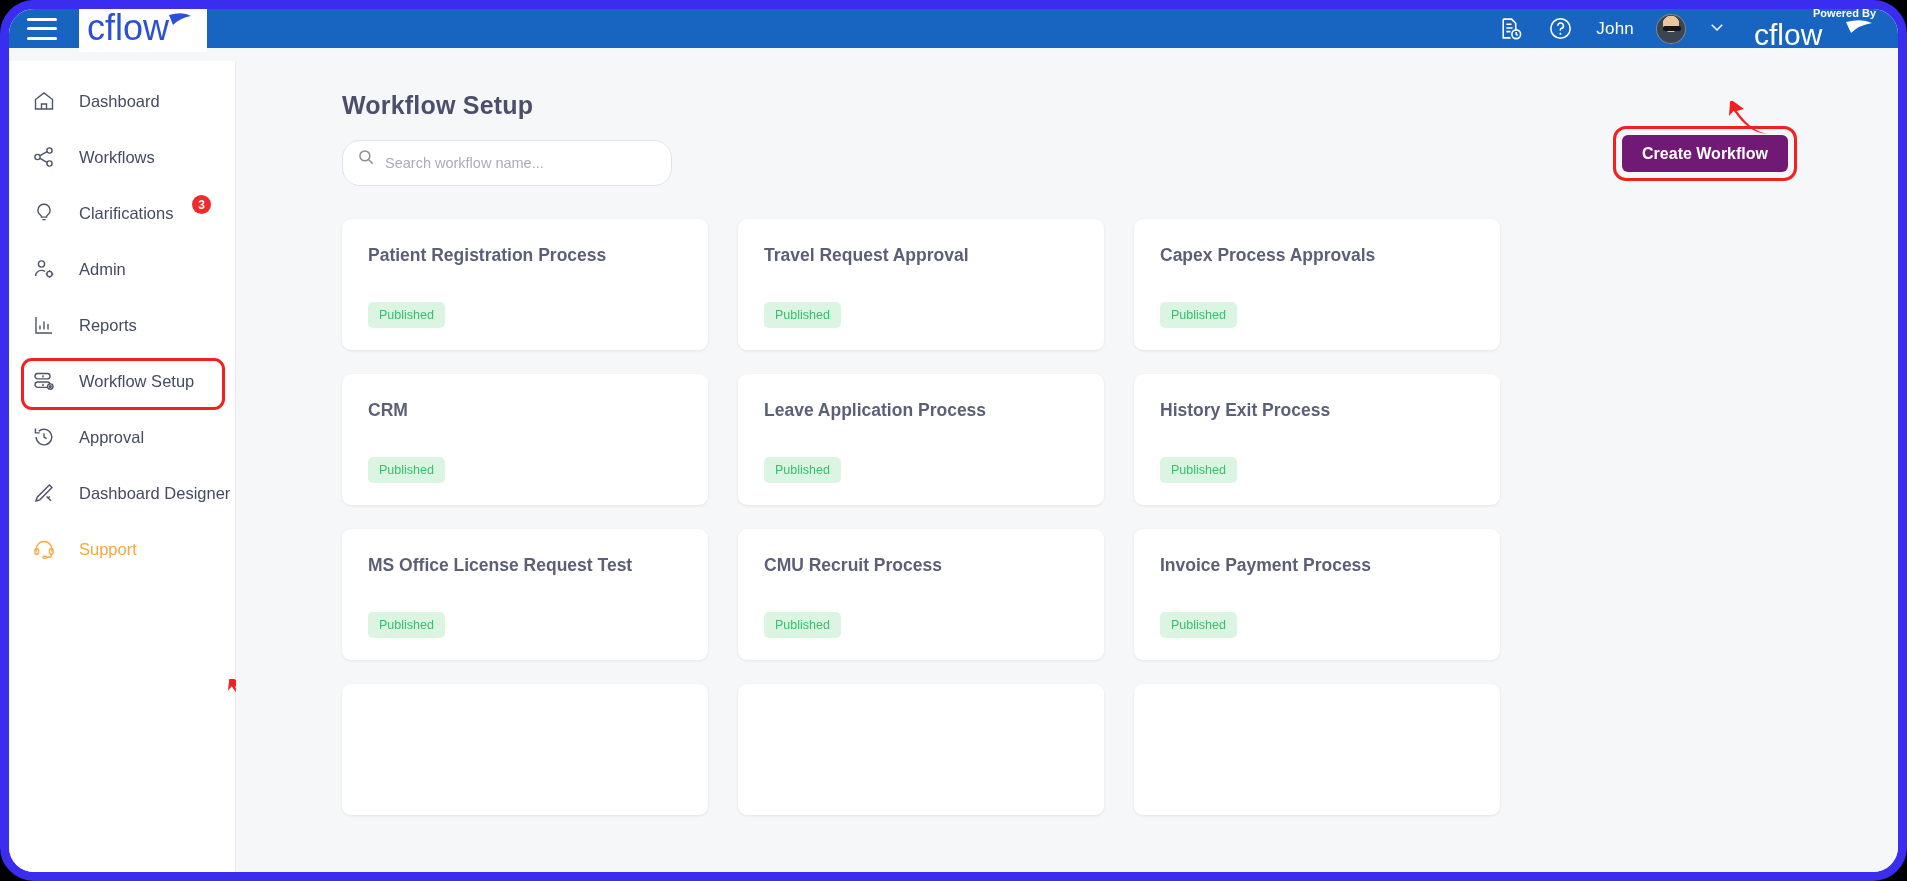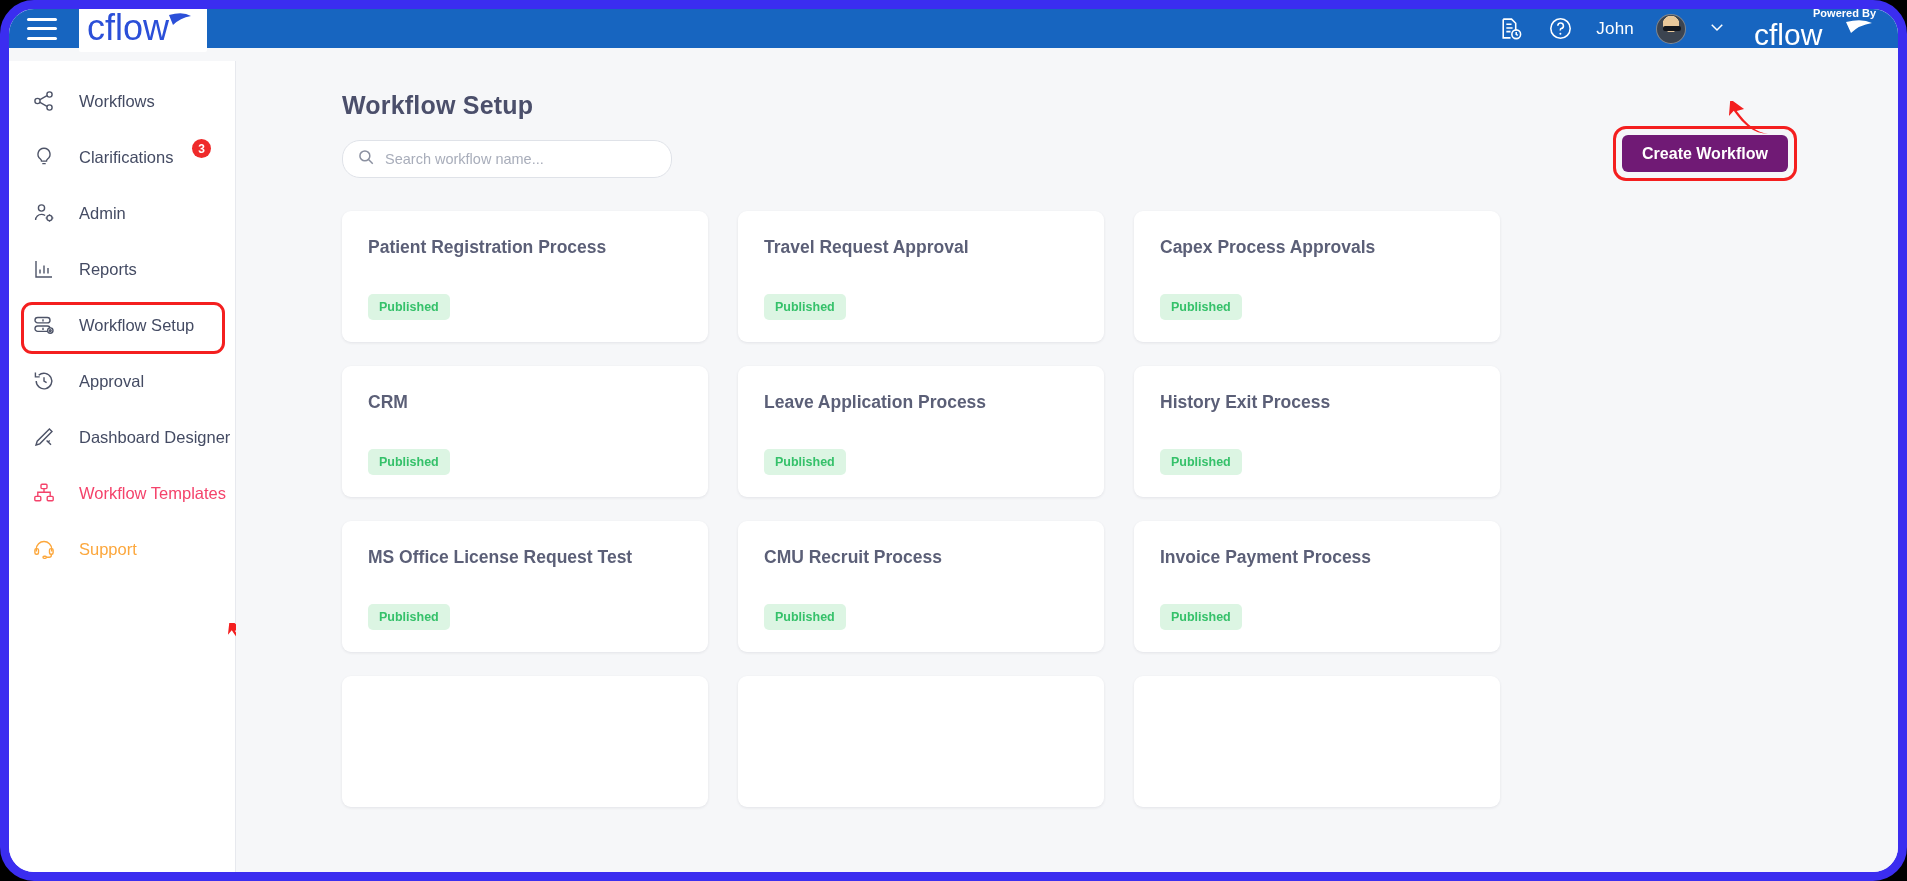--- a/index.html
+++ b/index.html
@@ -80,21 +80,21 @@
   }
   .page-title{
     font-size:25px; font-weight:bold; color:#4b4f6b;
     padding:30px 0 0 106px; letter-spacing:.2px;
   }
   .toolbar{
     display:flex; align-items:center; padding:20px 0 0 106px; position:relative;
   }
   .search-wrap{ position:relative; width:330px; }
   .search-input{
-    width:100%; height:38px; border:1px solid #dfe2e8; border-radius:18px;
+    width:100%; height:46px; border:1px solid #dfe2e8; border-radius:18px;
     background:#fff; padding:0 14px 0 42px; font-size:14.5px; color:#a21caf;
     font-family:"Liberation Sans", sans-serif; outline:none;
   }
   .search-input::placeholder{ color:#a8adba; }
   .search-ic{ position:absolute; left:15px; top:8px; }
   .create-wrap{ position:absolute; right:110px; top:15px; }
   .create-btn{
     background:#701a75; color:#fff; border:none; border-radius:6px;
     height:37px; padding:0 20px; font-size:16px; font-weight:bold;
     font-family:"Liberation Sans", sans-serif; cursor:pointer;
@@ -111,21 +111,21 @@
   }
   .card{
     background:#fff; border-radius:9px; height:131px;
     box-shadow:0 1px 3px rgba(30,35,60,.09);
     padding:26px 26px 0 26px; cursor:pointer;
     display:flex; flex-direction:column;
   }
   .card-title{ font-size:17.5px; color:#5b5f77; font-weight:bold; }
   .badge-pub{
     margin-top:auto; margin-bottom:22px; align-self:flex-start;
-    background:#dcf5e3; color:#35c16a; font-size:12.5px; font-weight:bold;
+    background:#dcf5e3; color:#35c16a; font-size:12.5px; font-weight:normal;
     border-radius:5px; padding:6px 11px;
   }
 </style>
 </head>
 <body>
 
 <div class="frame">
 
   <div class="topbar">
 
@@ -178,20 +178,29 @@
           <text x="0" y="25" font-family="Liberation Sans, sans-serif" font-size="30" fill="#ffffff" font-weight="500">cflow</text>
           <path d="M92 2 q16 -4 26 1 q-13 2 -21 10 z" fill="#ffffff"></path>
         </svg>
       </div>
 
     </div>
   </div>
 
   <div class="sidebar">
 
+    <div class="nav-item">
+      <span class="ic">
+        <svg width="24" height="24" viewBox="0 0 24 24" fill="none" stroke="#4e5468" stroke-width="1.4">
+          <path d="M3.5 10.5L12 4l8.5 6.5V20h-17z"></path>
+            <path d="M9.5 20v-5h5v5"></path>
+        </svg>
+      </span>
+      <span>Dashboard</span>
+    </div>
 
     <div class="nav-item">
       <span class="ic">
         <svg width="24" height="24" viewBox="0 0 24 24" fill="none" stroke="#4e5468" stroke-width="1.4">
           <circle cx="17.5" cy="5.5" r="2.6"></circle>
             <circle cx="5.5" cy="12" r="2.6"></circle>
           <circle cx="17.5" cy="18.5" r="2.6"></circle>
           <path d="M8 10.7l7-4M8 13.3l7 4"></path>
         </svg>
       </span>
@@ -264,31 +273,20 @@
     <div class="nav-item">
       <span class="ic">
         <svg width="24" height="24" viewBox="0 0 24 24" fill="none" stroke="#4e5468" stroke-width="1.4">
           <path d="M4 20l3.8-1.2L20 6.6 17.4 4 5.2 16.2z"></path>
           <path d="M19 19.8l-4.4-4.4M15.6 17.6l2.1-2.1"></path>
         </svg>
       </span>
       <span>Dashboard Designer</span>
     </div>
 
-    <div class="nav-item pink">
-      <span class="ic">
-        <svg width="24" height="24" viewBox="0 0 24 24" fill="none" stroke="#f4436b" stroke-width="1.4">
-          <rect x="9" y="3.2" width="6" height="4.4" rx="1"></rect>
-          <rect x="2.8" y="15.4" width="6" height="4.4" rx="1"></rect>
-          <rect x="15.2" y="15.4" width="6" height="4.4" rx="1"></rect>
-          <path d="M12 7.6v3.6M5.8 15.4v-4.2h12.4v4.2M5.8 11.2h12.4"></path>
-        </svg>
-      </span>
-      <span>Workflow Templates</span>
-    </div>
 
     <div class="nav-item orange">
       <span class="ic">
         <svg width="24" height="24" viewBox="0 0 24 24" fill="none" stroke="#fca73c" stroke-width="1.4">
           <path d="M4.3 14.5v-2.3a7.7 7.7 0 0 1 15.4 0v2.3"></path>
           <rect x="2.9" y="11.6" width="3.6" height="5.6" rx="1.5"></rect>
           <rect x="17.5" y="11.6" width="3.6" height="5.6" rx="1.5"></rect>
           <path d="M19.3 17.2v1.1a2 2 0 0 1-2 2h-2.6"></path>
           <rect x="11" y="19.2" width="3.4" height="2.2" rx="1.1"></rect>
         </svg>

